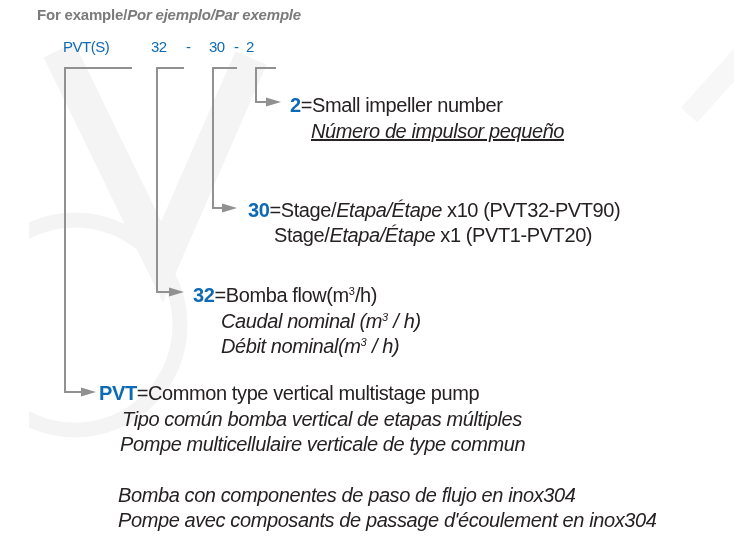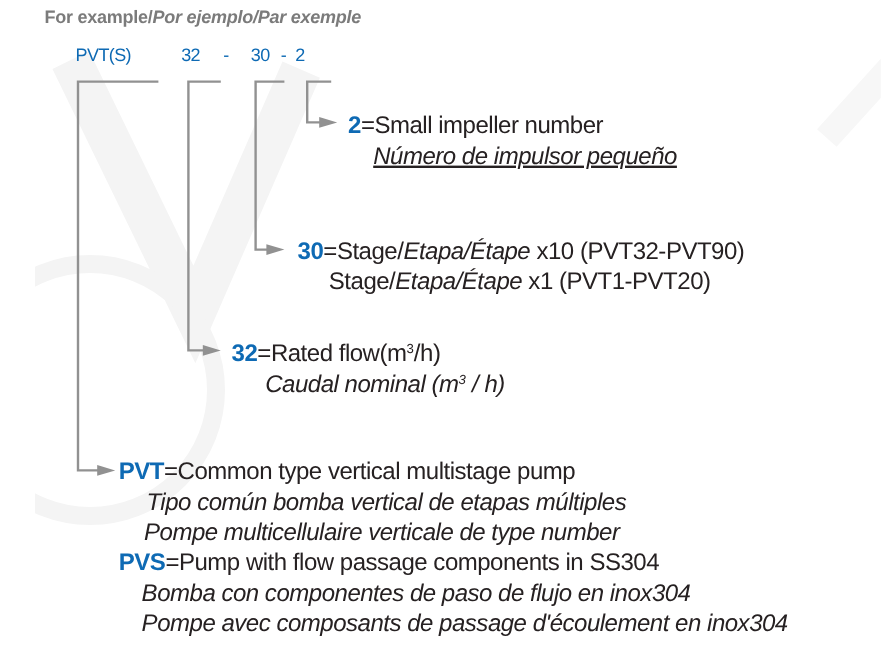--- a/index.html
+++ b/index.html
@@ -58,23 +58,23 @@
   <div class="abs model" style="left:180px;top:38px;">30</div>
   <div class="abs model" style="left:205px;top:38px;">-</div>
   <div class="abs model" style="left:217px;top:38px;">2</div>
 
   <div class="abs bodyline" style="left:261px;top:94px;"><span class="code">2</span><span>=</span><span>Small impeller number</span></div>
   <div class="abs bodyline it" style="left:282px;top:120px;text-decoration:underline;">Número de impulsor pequeño</div>
 
   <div class="abs bodyline" style="left:219px;top:199px;"><span class="code">30</span><span>=</span><span>Stage/</span><span class="it">Etapa/Étape</span><span> x10 (PVT32-PVT90)</span></div>
   <div class="abs bodyline" style="left:245px;top:224px;text-align:right;"><span>Stage/</span><span class="it">Etapa/Étape</span><span> x1 (PVT1-PVT20)</span></div>
 
-  <div class="abs bodyline" style="left:164px;top:284px;"><span class="code">32</span><span>=</span><span>Rated flow(m</span><span class="sup">3</span><span>/h)</span></div>
+  <div class="abs bodyline" style="left:164px;top:284px;"><span class="code">32</span><span>=</span><span>Bomba flow(m</span><span class="sup">3</span><span>/h)</span></div>
   <div class="abs bodyline it" style="left:192px;top:310px;"><span>Caudal nominal (m</span><span class="sup">3</span><span> / h)</span></div>
+  <div class="abs bodyline it" style="left:192px;top:335px;"><span>Débit nominal(m</span><span class="sup">3</span><span> / h)</span></div>
 
   <div class="abs bodyline it" style="left:93px;top:408px;">Tipo común bomba vertical  de etapas múltiples</div>
   <div class="abs bodyline" style="left:70px;top:382px;"><span class="code">PVT</span><span>=</span><span>Common type vertical multistage pump</span></div>
-  <div class="abs bodyline it" style="left:91px;top:433px;">Pompe multicellulaire verticale de type number</div>
-  <div class="abs bodyline" style="left:70px;top:458px;"><span class="code">PVS</span><span>=</span><span>Pump with flow passage components in SS304</span></div>
+  <div class="abs bodyline it" style="left:91px;top:433px;">Pompe multicellulaire verticale de type commun</div>
   <div class="abs bodyline it" style="left:89px;top:484px;">Bomba con componentes de paso de flujo en inox304</div>
   <div class="abs bodyline it" style="left:89px;top:509px;">Pompe avec composants de passage d'écoulement en inox304</div>
 
 </div>
 
 </body></html>

